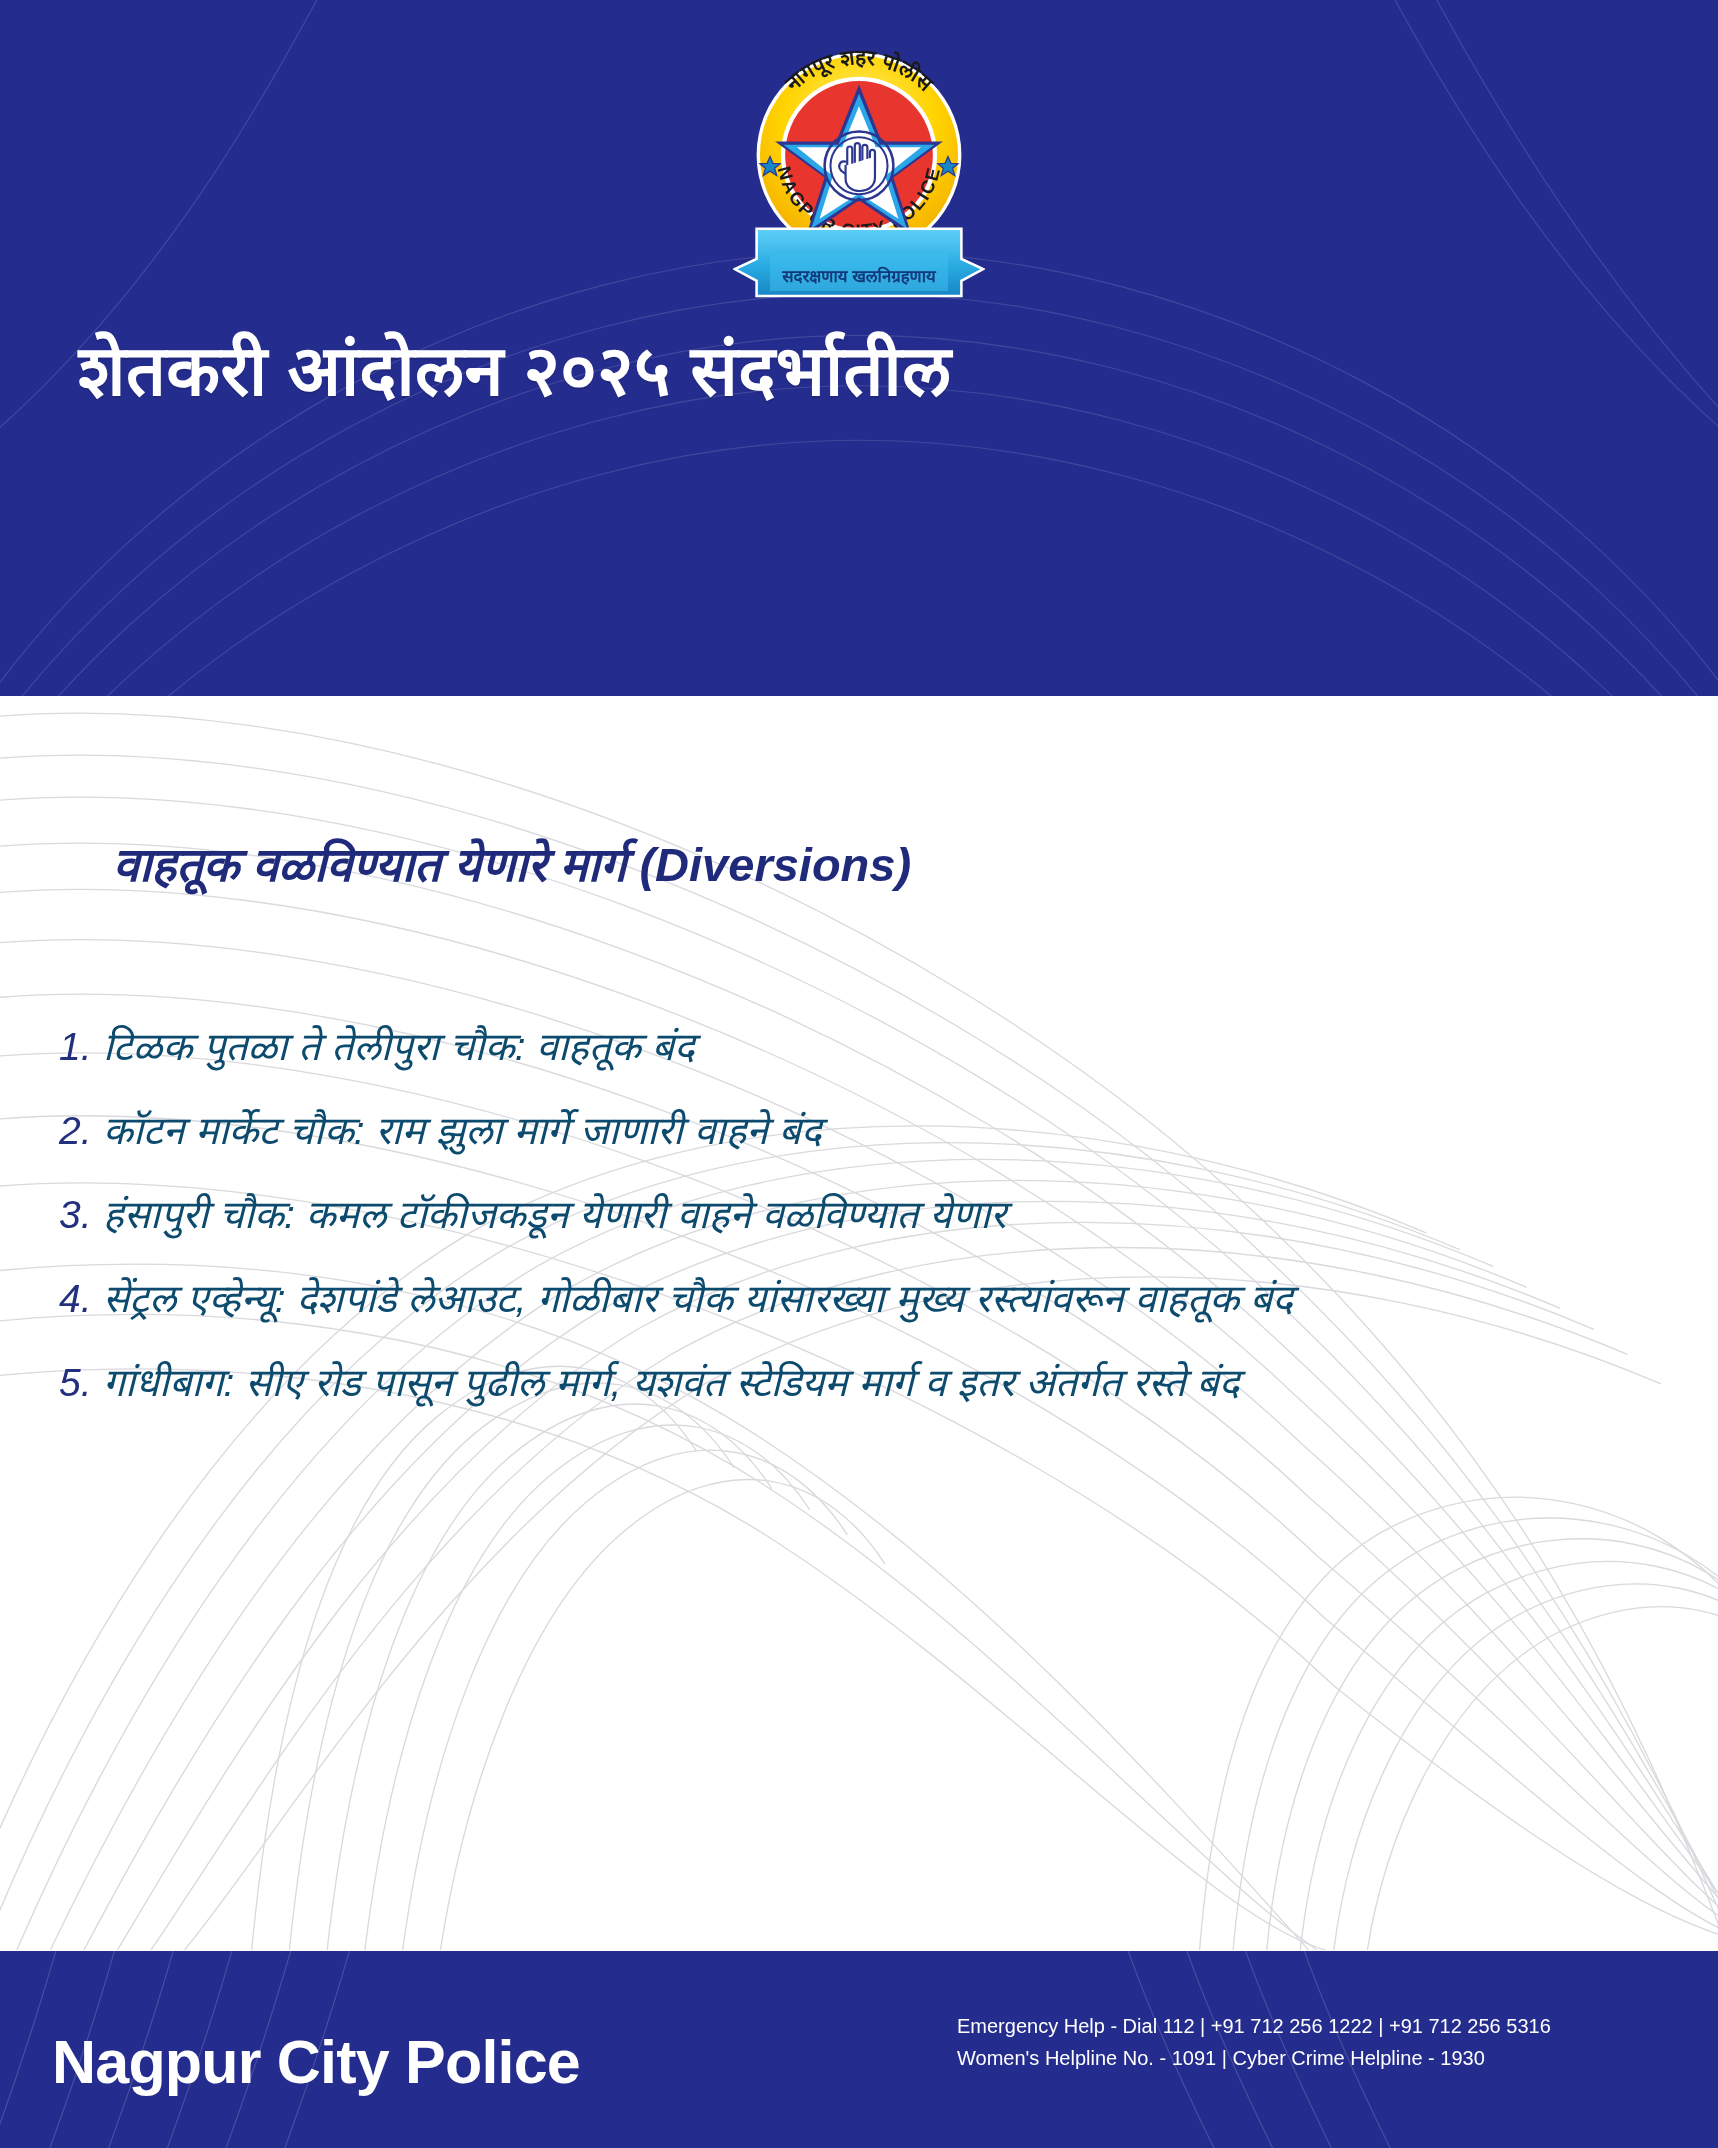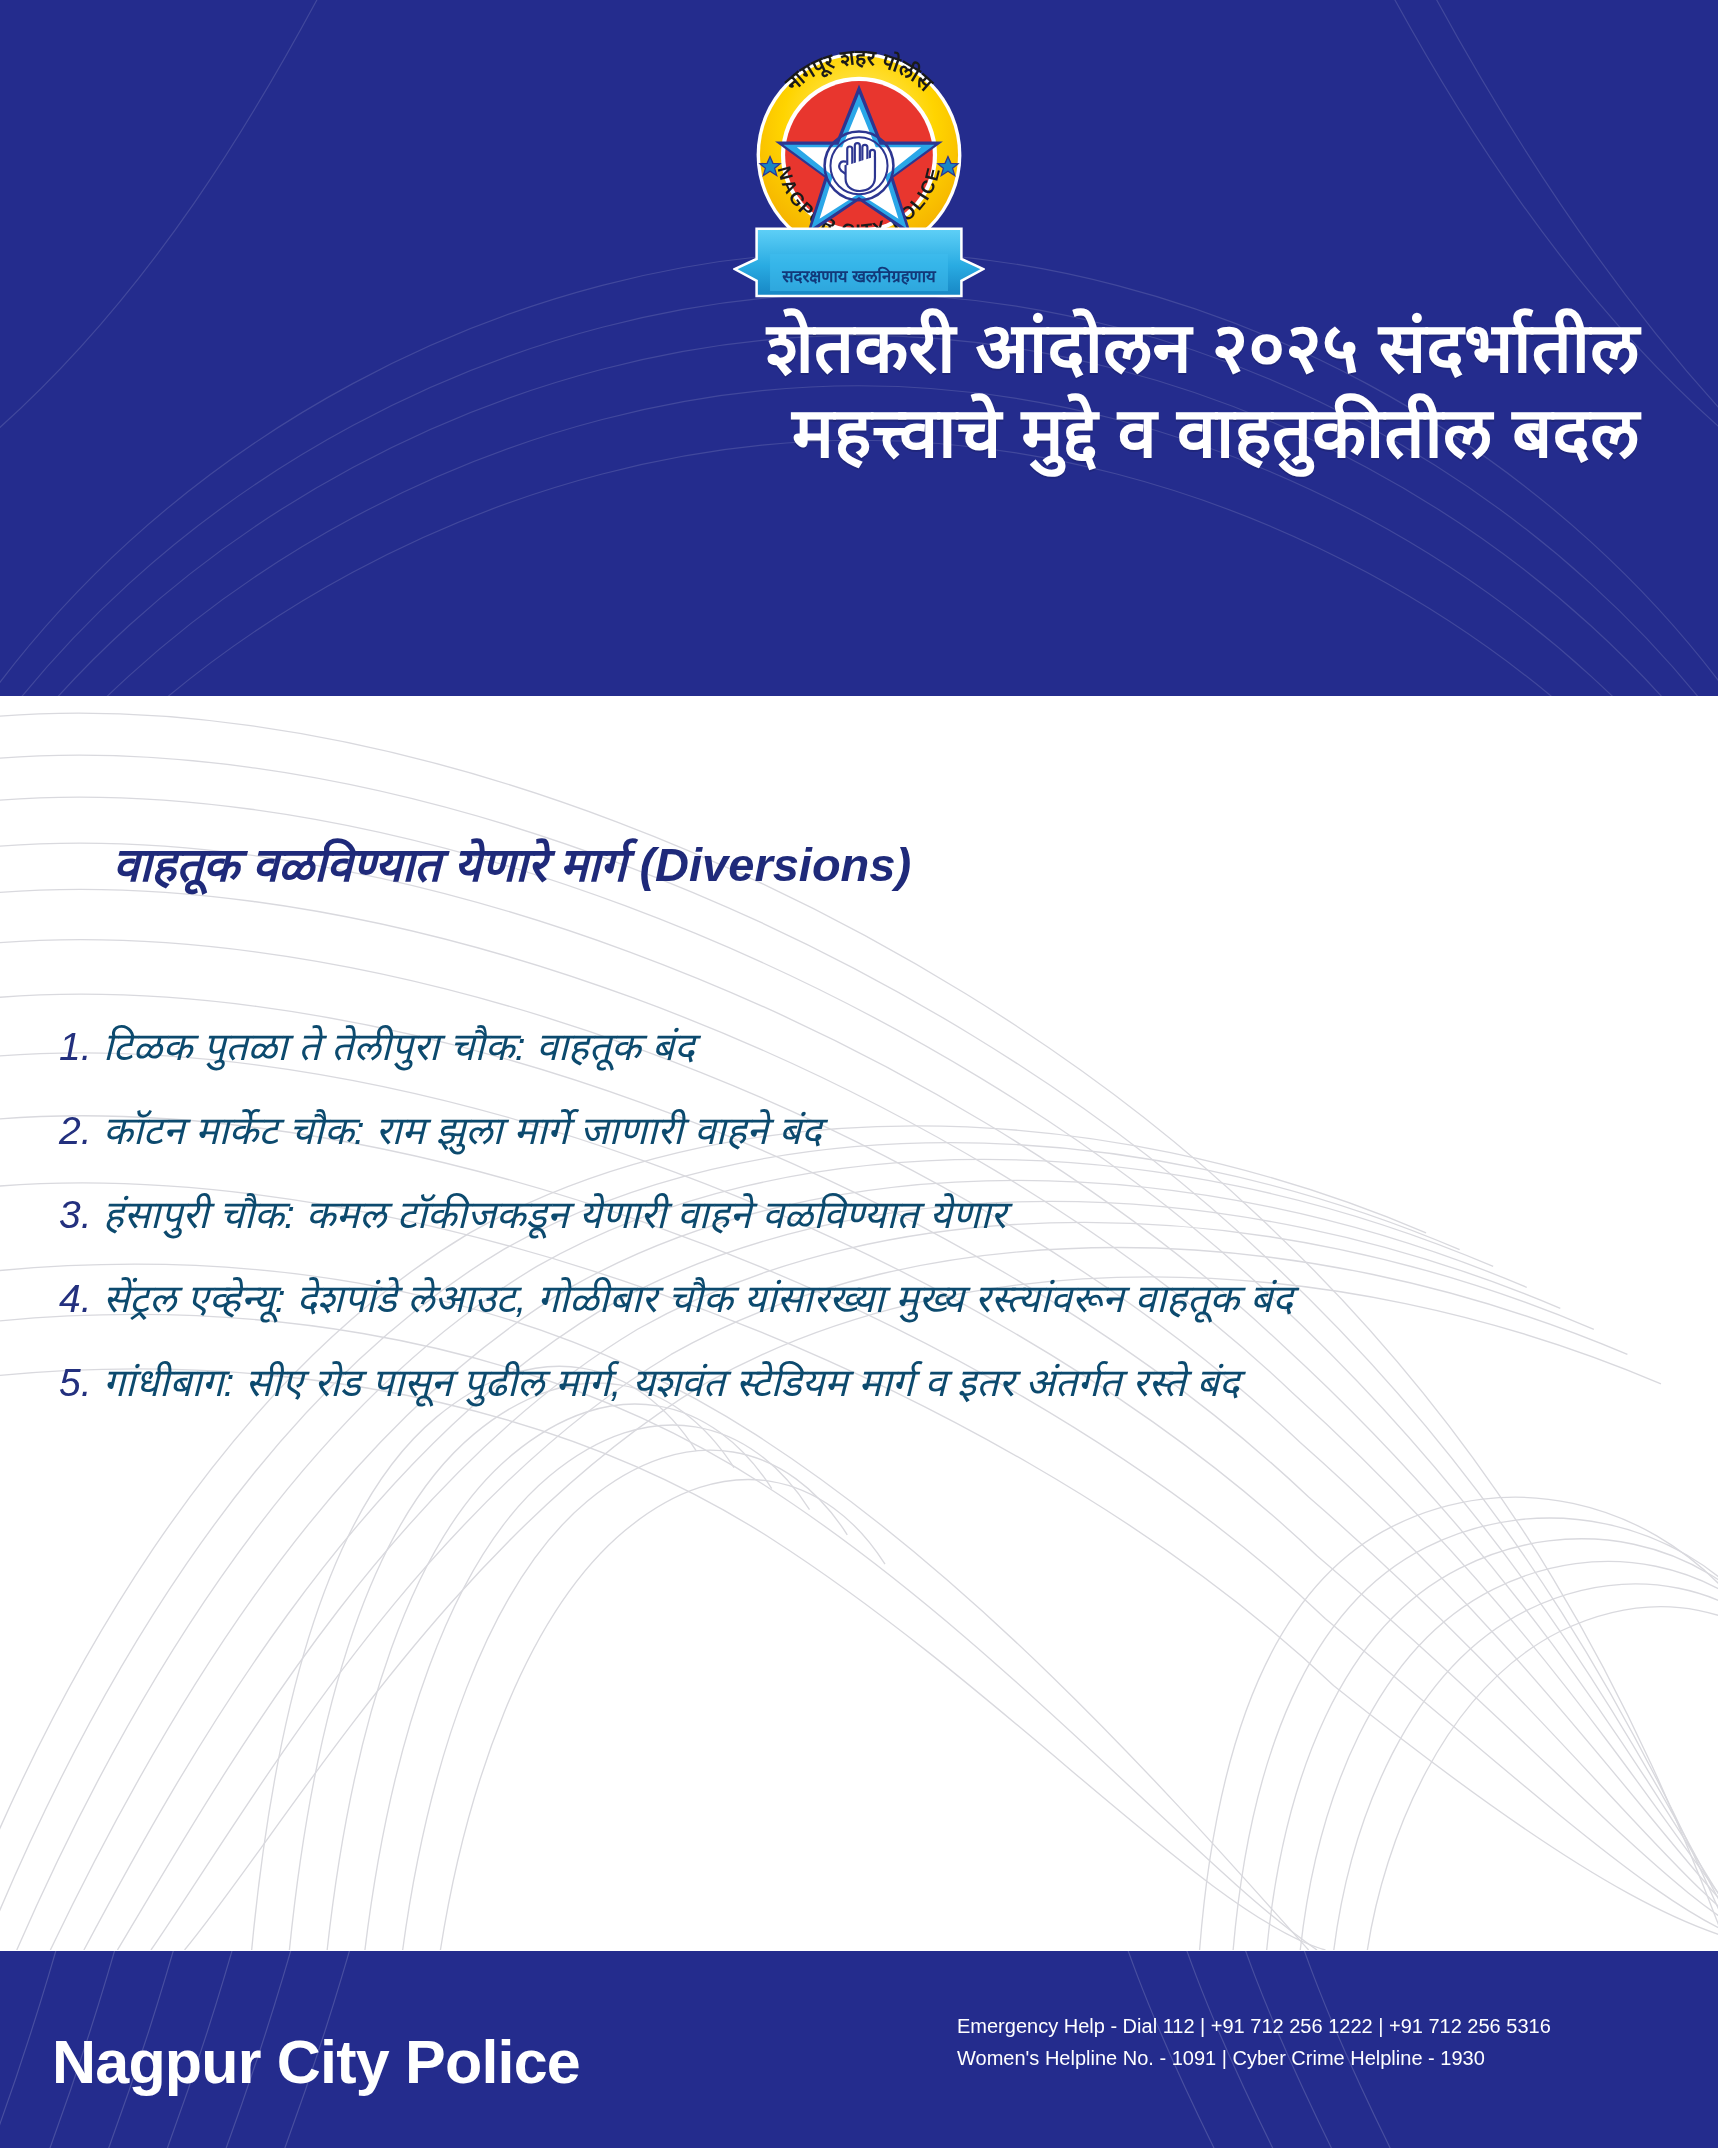--- a/index.html
+++ b/index.html
@@ -51,22 +51,22 @@
     width:252px; height:277px;
     z-index:3;
   }
   .logo-svg { display:block; width:252px; height:277px; }
 
   
   .title-block {
     position:relative;
     z-index:3;
     width:1561px;
-    text-align:right;
-    margin-top:0;
+    text-align:left;
+    margin-top:23px;
   }
   .title-line {
     color:#ffffff;
     font-family:"Liberation Sans", sans-serif;
     font-weight:bold;
     font-size:70px;
     line-height:1.22;
     letter-spacing:0.4px;
     text-shadow:0 1.7px 0 rgba(0,0,0,.12);
   }
@@ -266,21 +266,20 @@
         </g>
 
         <path d="M28,238 L272,238 L272,274 L298,286 L272,300 L272,318 L28,318 L28,300 L2,286 L28,274 Z" fill="url(#ribbonGrad)" stroke="#ffffff" stroke-width="3"></path>
         <path d="M44,268 L256,268 L256,312 L44,312 Z" fill="#3FBDEE" opacity=".55"></path>
         <text x="150" y="302" text-anchor="middle" font-family="'Liberation Sans', sans-serif" font-size="20" font-weight="bold" fill="#12397A">सदरक्षणाय खलनिग्रहणाय</text>
       </svg>
     </div>
 
     <div class="title-block">
       <div class="title-line">शेतकरी आंदोलन २०२५ संदर्भातील</div>
-      <div class="title-line">महत्त्वाचे मुद्दे व वाहतुकीतील बदल</div>
     </div>
   </div>
 
   <div class="body-area">
 
     <div class="subheading">वाहतूक वळविण्यात येणारे मार्ग (Diversions)</div>
 
     <ol class="list">
       <li class="list-item">
         <span class="item-num">1.</span>

